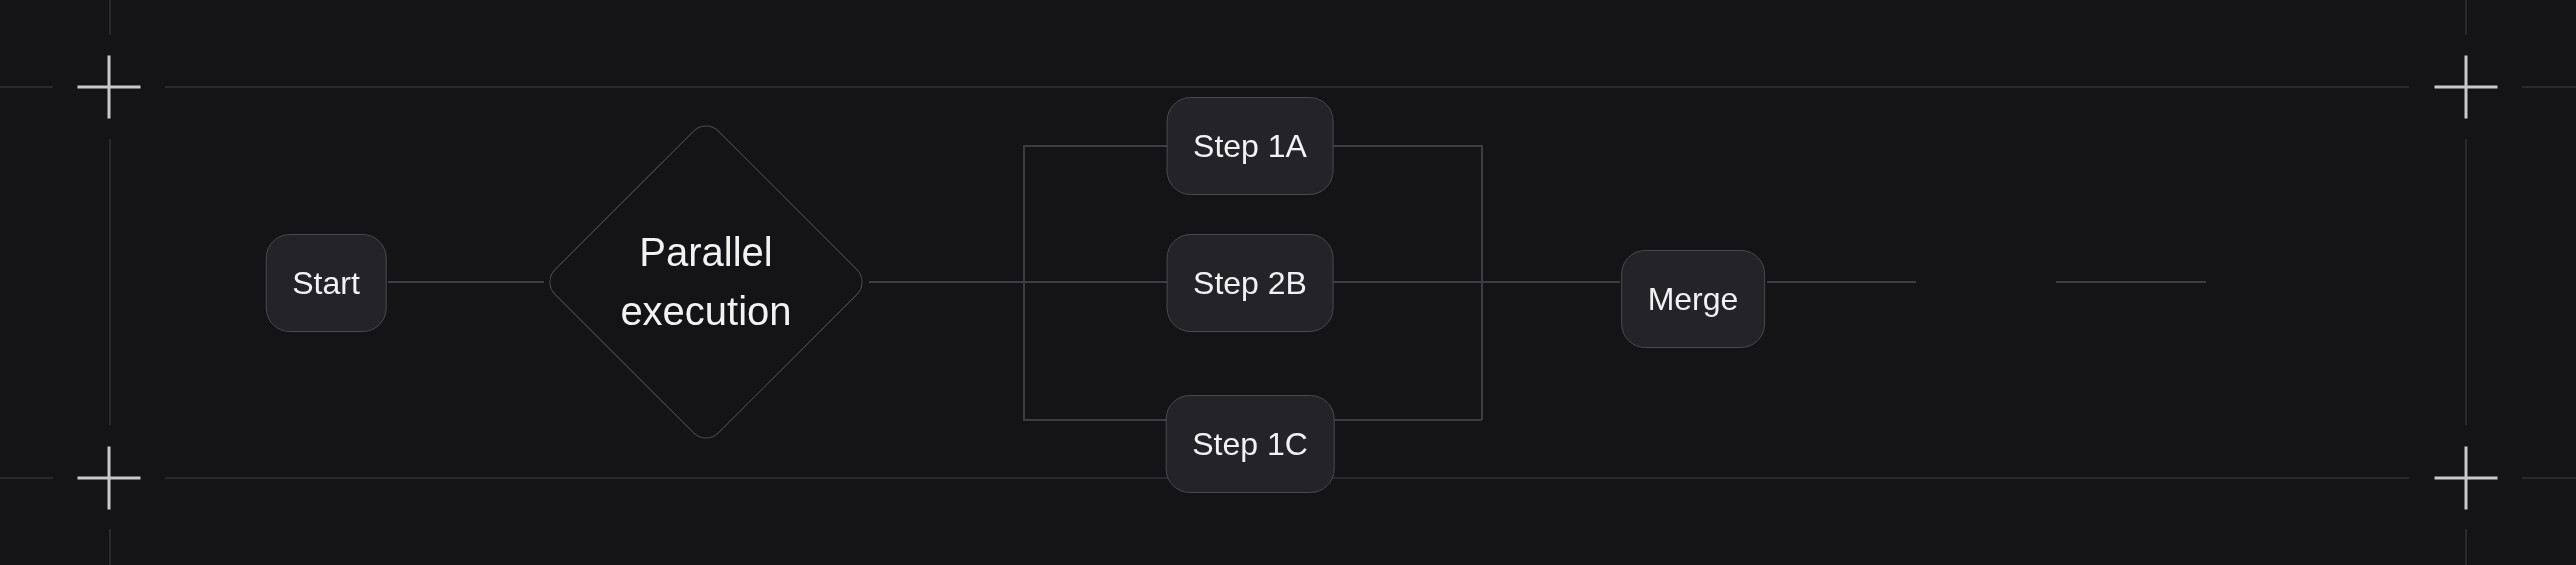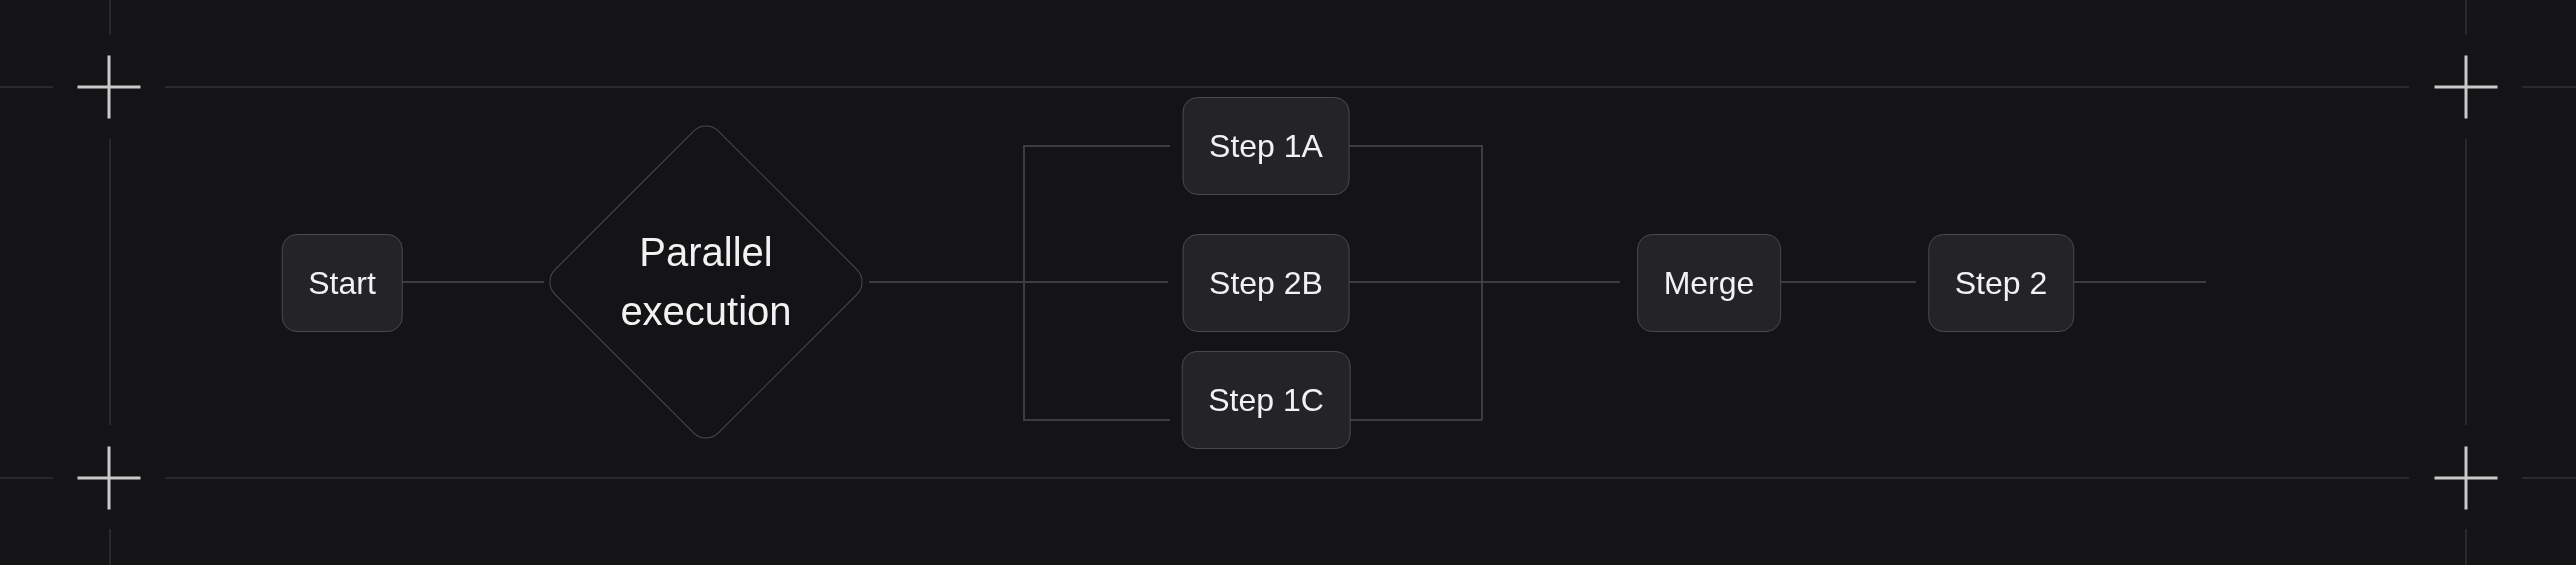--- a/index.html
+++ b/index.html
@@ -32,31 +32,30 @@
   .eh{height:1.9px;}
   .ev{width:1.9px;}
   
   .node{
     position:absolute;
     transform:translate(-50%,-50%);
     display:inline-flex;align-items:center;justify-content:center;
     height:98px;padding:0 25.5px;
     background:var(--node-fill);
     border:1.9px solid var(--node-border);
-    border-radius:15px;
+    border-radius:24px;
     color:var(--node-text);
     font-size:32px;line-height:1;white-space:nowrap;
     box-sizing:border-box;
-    margin-left:16px;
   }
   .n-start {left:326px;top:283px;}
   .n-step1a{left:1250px;top:146px;}
   .n-step1b{left:1250px;top:283px;}
-  .n-step1c{left:1250px;top:400px;}
-  .n-merge {left:1693px;top:283px;justify-content:center;}
+  .n-step1c{left:1250px;top:444px;}
+  .n-merge {left:1693px;top:299px;justify-content:center;}
   .n-step2 {left:1985px;top:283px;}
   .n-end   {left:2258px;top:283px;}
   .diamond{
     position:absolute;left:706px;top:282px;
     width:232px;height:232px;
     transform:translate(-50%,-50%) rotate(45deg);
     border:1.9px solid var(--node-border);
     border-radius:18px;
     background:transparent;
     box-sizing:border-box;
@@ -115,18 +114,15 @@
   </div>
   <div class="node n-step1b">
     <span>Step 2B</span>
   </div>
   <div class="node n-step1c">
     <span>Step 1C</span>
   </div>
   <div class="node n-merge">
     <span>Merge</span>
   </div>
-  <div class="node n-step2">
-    <span>Step 2</span>
-  </div>
 
 </div>
 
 
 </body></html>

